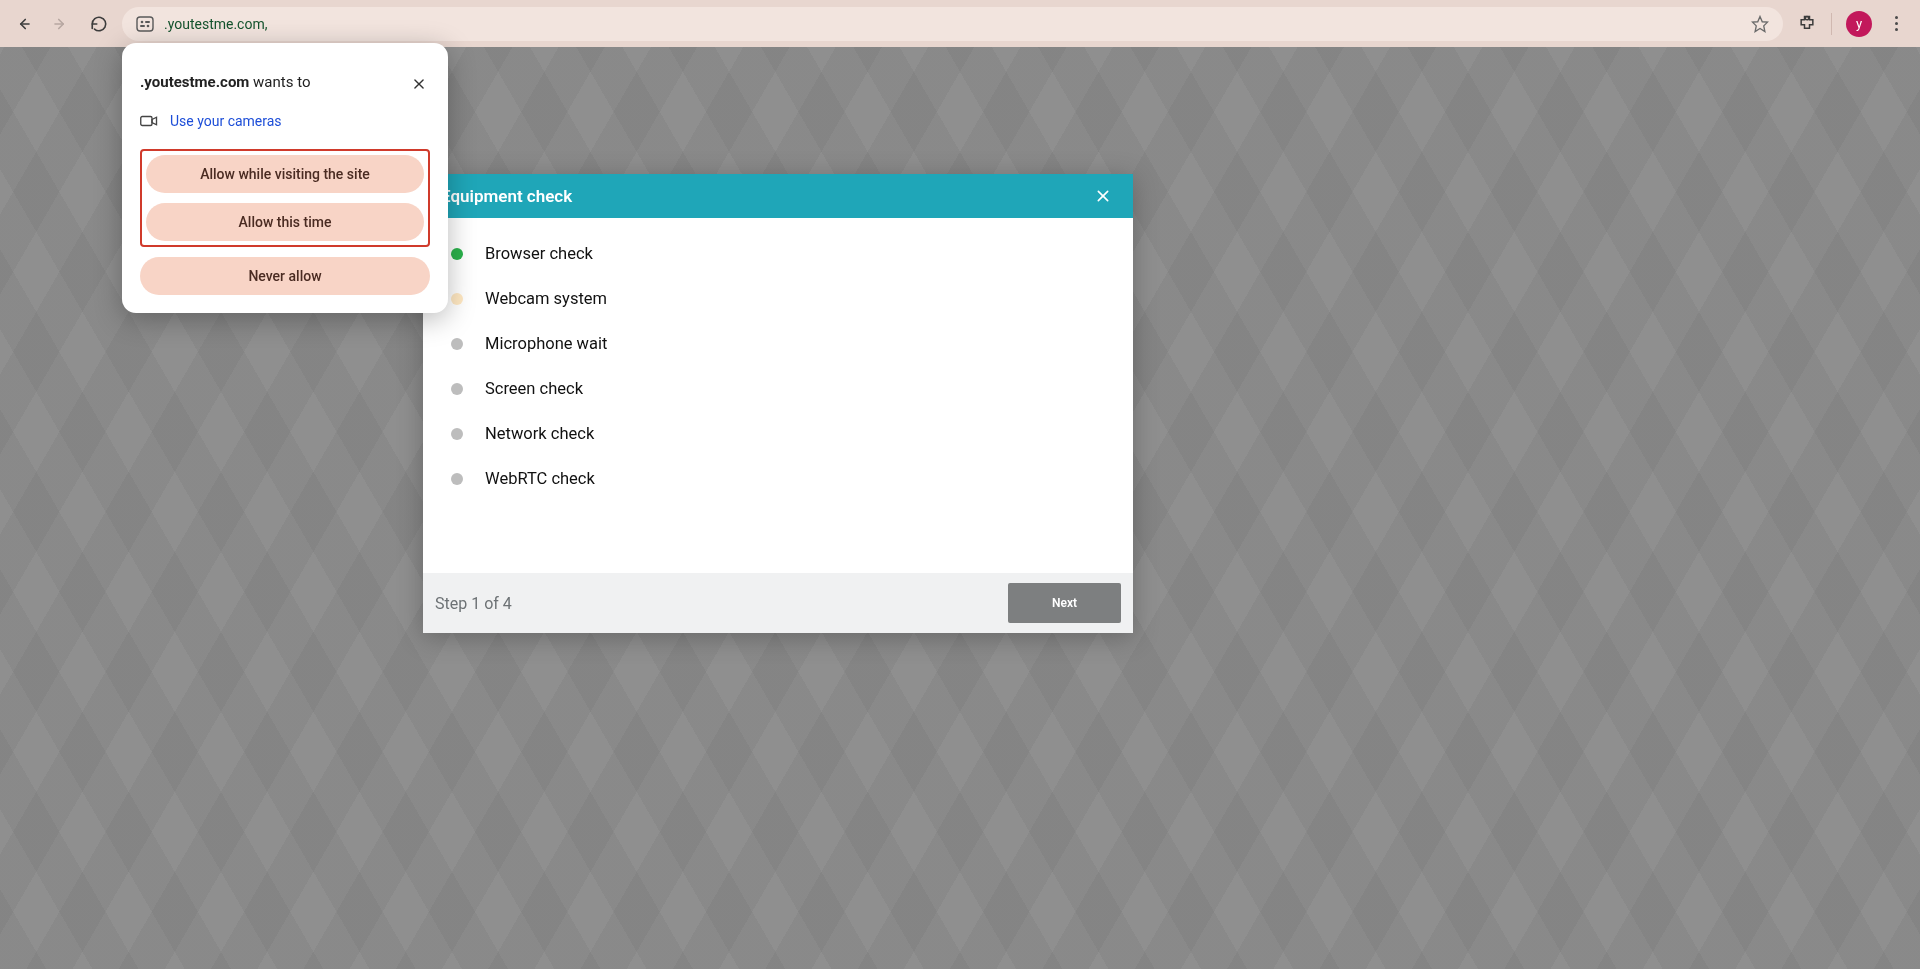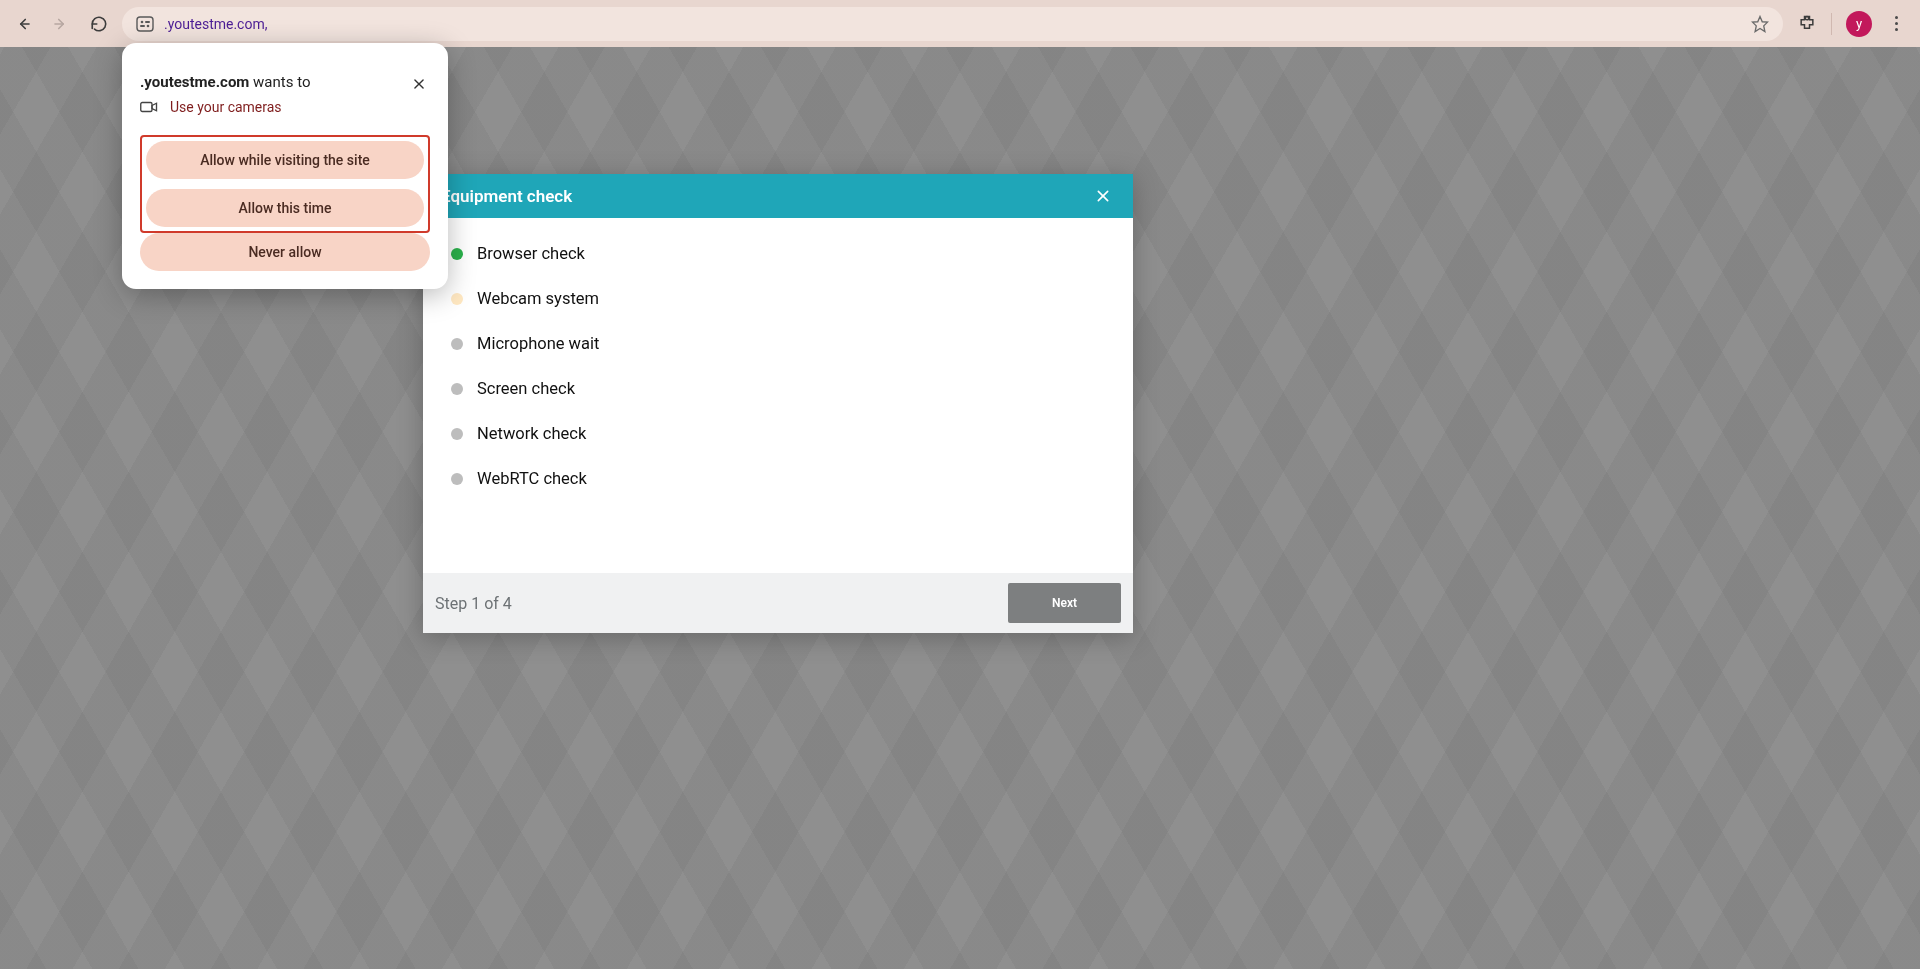--- a/index.html
+++ b/index.html
@@ -24,21 +24,21 @@
   .nav-btn.disabled { color: #9b8c87; }
   .omnibox {
     flex: 1;
     height: 34px;
     background: #f2e4de;
     border-radius: 17px;
     display: flex;
     align-items: center;
     padding: 0 14px;
     gap: 10px;
-    color: #4c1d95;
+    color: #14532d;
     font-size: 14px;
   }
   .omnibox .url { flex: 1; }
   .omnibox .star { color: #6b6b6b; }
   .right-icons { display: flex; align-items: center; gap: 14px; padding: 0 6px; }
   .ext-icon { width: 20px; height: 20px; }
   .divider-v { width: 1px; height: 22px; background: #d0b8b0; }
   .avatar {
     width: 26px; height: 26px; border-radius: 50%;
     background: #c2185b; color: #fff;
@@ -94,21 +94,21 @@
     font-size: 16.5px;
     line-height: 1.45;
     color: #111;
     border-right: 1px solid #e6e6e6;
   }
   .modal-right {
     flex: 1;
     padding: 26px 22px 22px 28px;
   }
   .check-list { list-style: none; display:flex; flex-direction:column; gap: 26px; }
-  .check-item { display:flex; align-items:center; gap: 14px; font-size: 16.5px; color:#111; }
+  .check-item { display:flex; align-items:center; gap: 22px; font-size: 16.5px; color:#111; }
   .dot { width: 12px; height: 12px; border-radius: 50%; background:#bdbdbd; flex-shrink:0; }
   .dot.green { background:#2bb24c; }
   .dot.cream { background:#ffe8c2; }
 
   .modal-footer {
     height: 60px;
     background: #f0f1f2;
     display:flex; align-items:center;
     padding: 0 12px;
     justify-content: space-between;
@@ -133,24 +133,24 @@
     width: 326px;
     background: #fff;
     border-radius: 14px;
     box-shadow: 0 6px 28px rgba(0,0,0,0.28);
     padding: 30px 18px 18px 18px;
   }
   .perm-head { display:flex; align-items:flex-start; }
   .perm-head .text { flex:1; font-size: 15px; color:#222; }
   .perm-head .text .domain { font-weight: 700; }
   .perm-close { width:22px; height:22px; display:flex; align-items:center; justify-content:center; color:#333; }
-  .perm-row { display:flex; align-items:center; gap:12px; margin-top:4px; font-size:14px; color:#7f1d1d; }
+  .perm-row { display:flex; align-items:center; gap:12px; margin-top:18px; font-size:14px; color:#1d4ed8; }
   .cam-icon { width:18px; height:14px; }
 
-  .perm-btn-group { margin-top: 20px; display:flex; flex-direction:column; }
+  .perm-btn-group { margin-top: 20px; display:flex; flex-direction:column; gap:10px; }
   .highlight-box {
     border: 2px solid #d03a2b;
     border-radius: 4px;
     padding: 4px;
     display:flex; flex-direction:column; gap:10px;
   }
   .perm-btn {
     height: 38px;
     border:none;
     border-radius: 19px;

